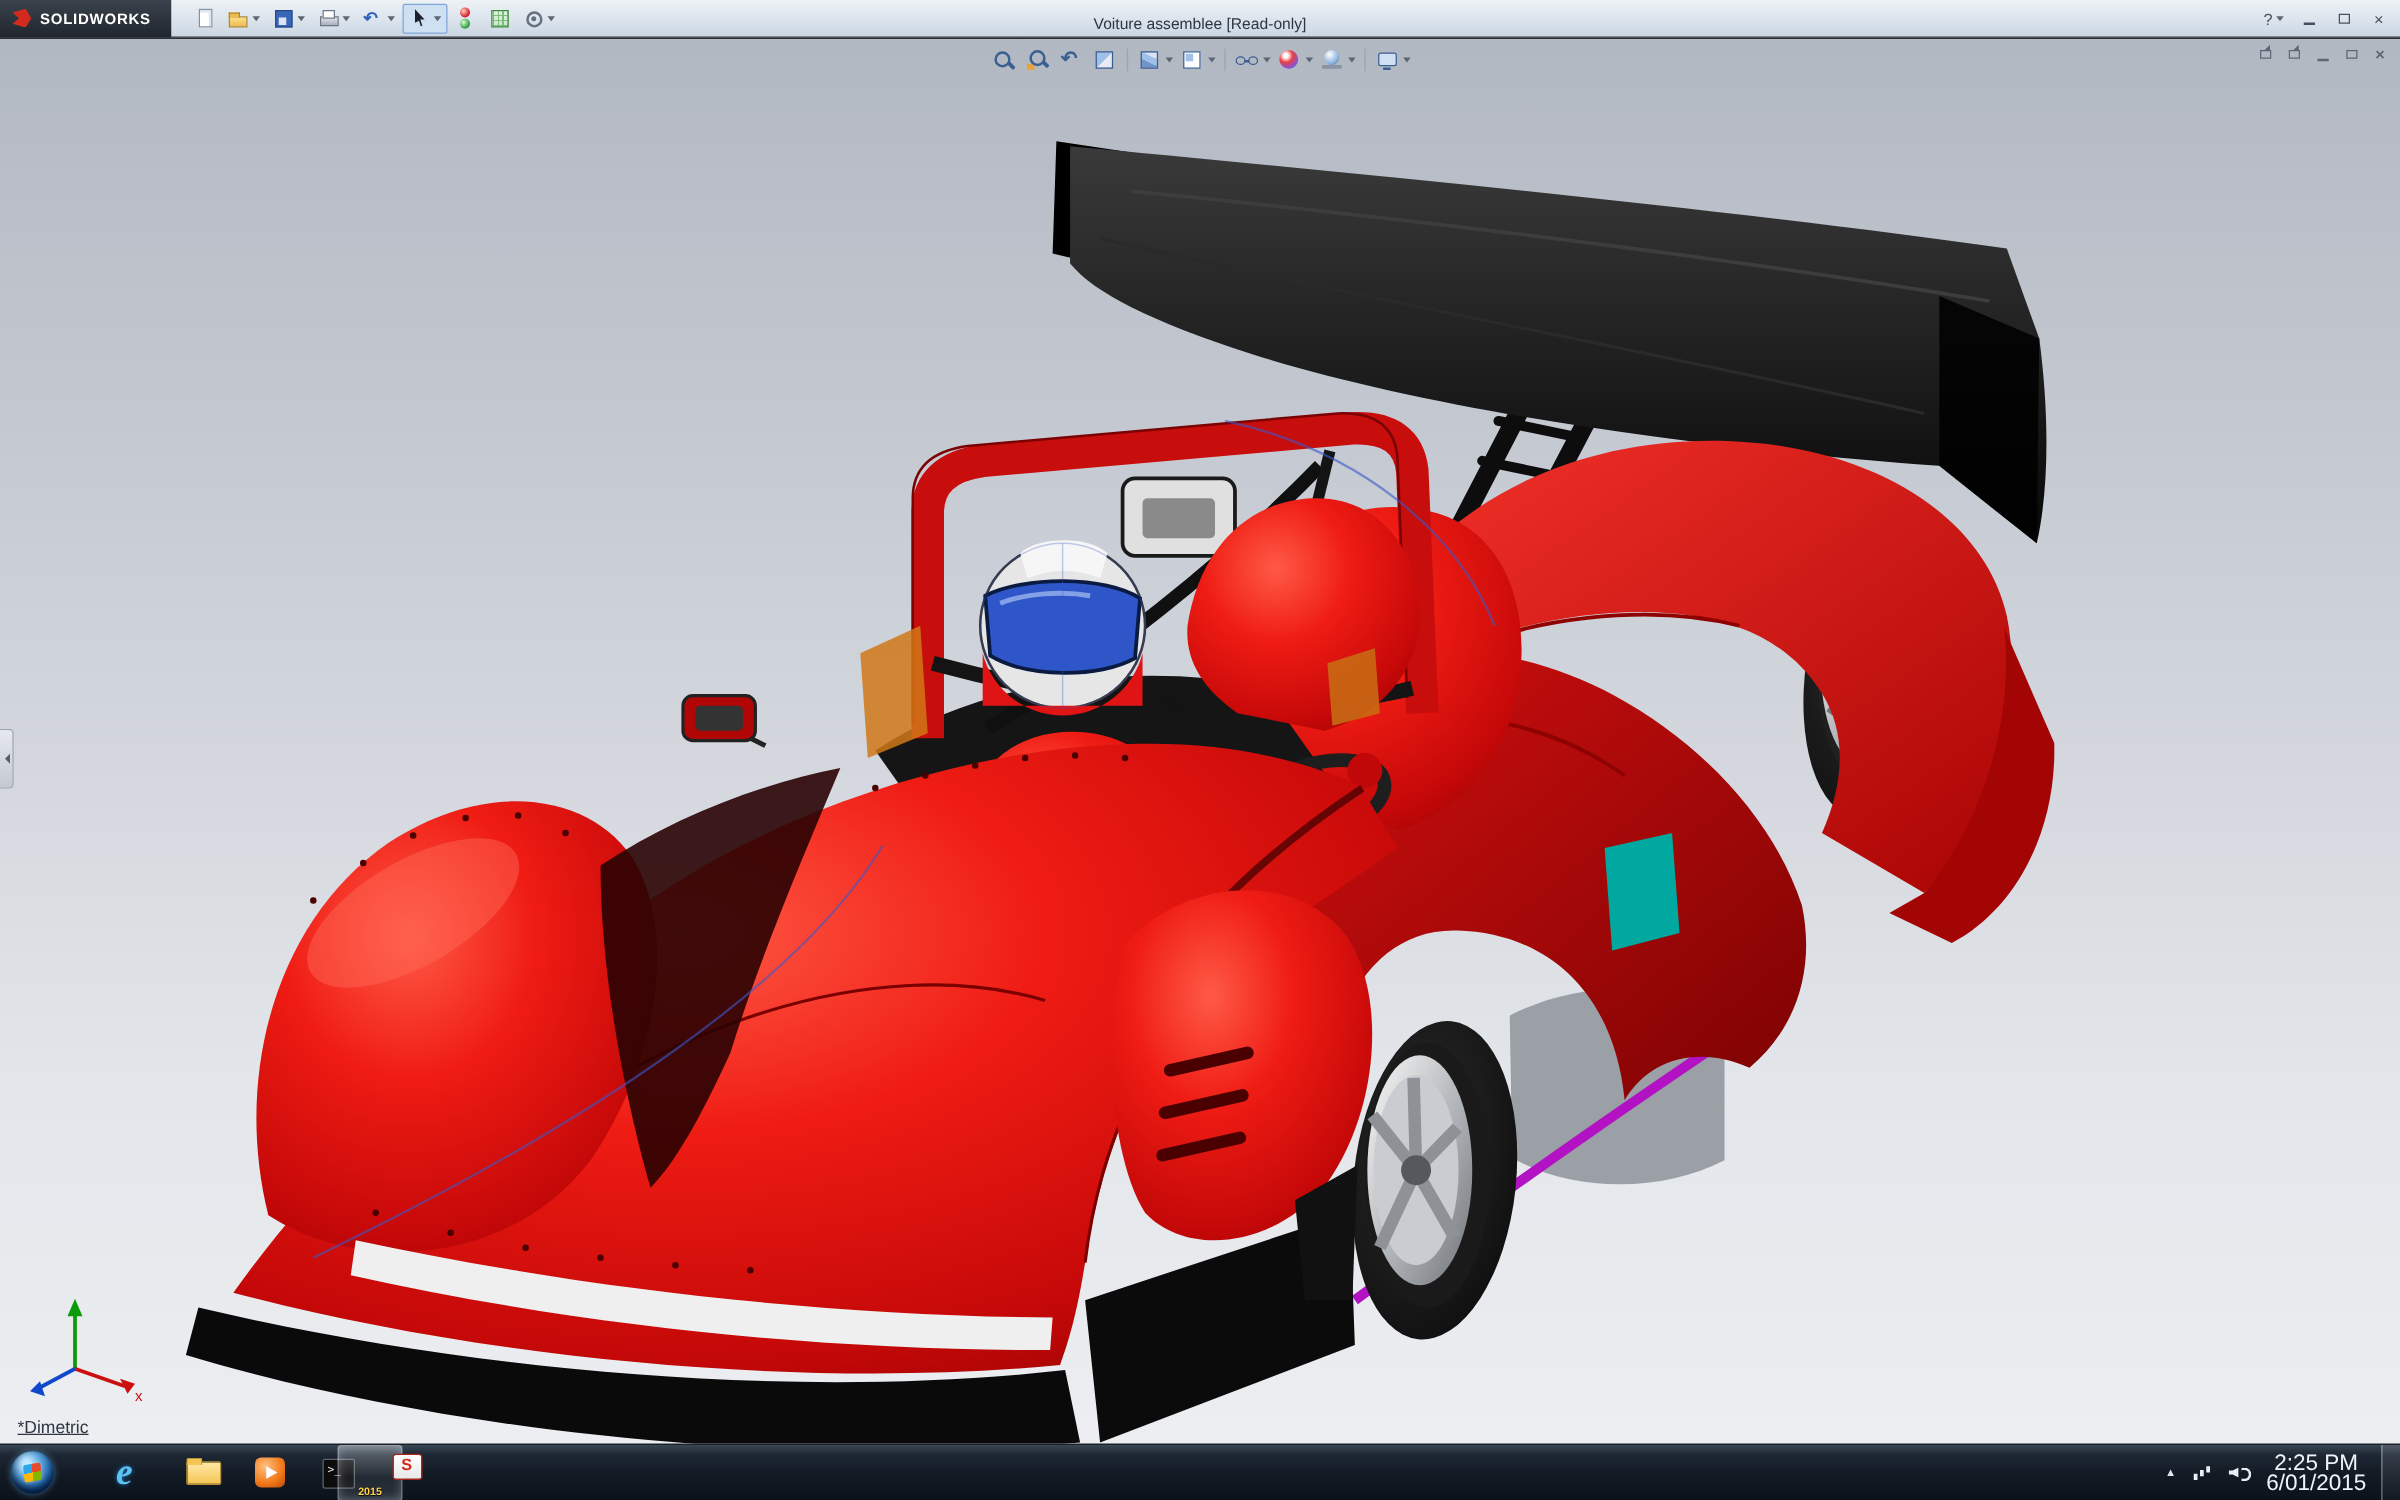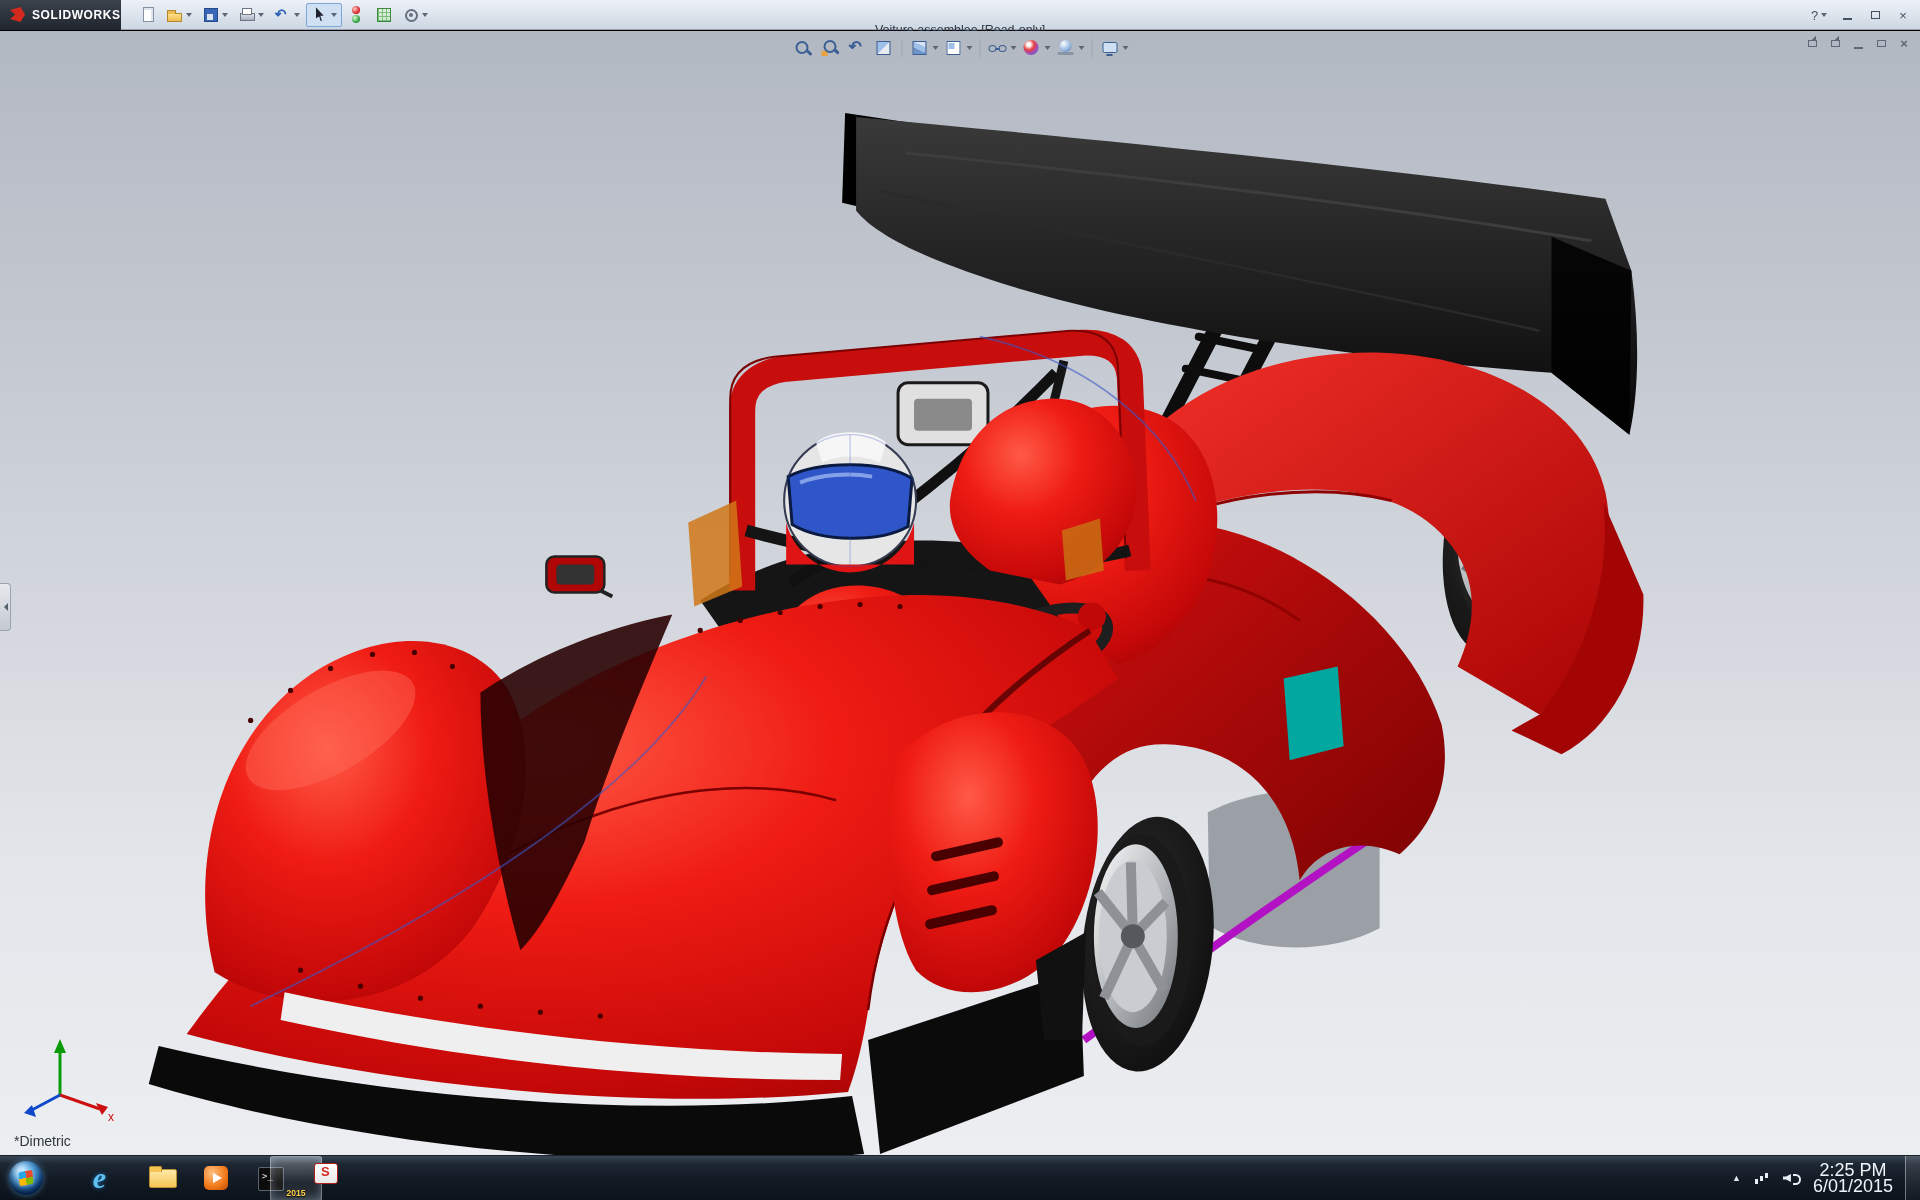--- a/index.html
+++ b/index.html
@@ -6,21 +6,21 @@
   html,body { width:1920px; height:1200px; overflow:hidden; font-family:"Liberation Sans", sans-serif; background:#000; }
 
   
   .titlebar{
     position:absolute; top:0; left:0; width:1920px; height:30px;
     background:linear-gradient(#eef2f7,#ccd7e3);
     border-bottom:1px solid #97a2b1;
     display:flex; align-items:center;
   }
   .logo{ display:flex; align-items:center; gap:7px; background:linear-gradient(#3a424c,#20262e);
-         color:#fff; height:30px; padding:0 0 0 10px; }
+         color:#fff; height:30px; padding:0 16px 0 10px; }
   .logo-mark{ width:15px; height:15px; background:#d42a1e;
               clip-path:polygon(0 20%, 70% 0, 100% 50%, 70% 100%, 0 80%, 35% 50%); }
   .logo-text{ font-size:12px; font-weight:700; letter-spacing:.6px; }
 
   .tb-row{ display:flex; align-items:center; gap:2px; margin-left:14px; }
   .tbtn{ height:24px; display:flex; align-items:center; padding:0 4px; border-radius:2px; cursor:default; }
   .tbtn.active{ background:#cfe0f2; border:1px solid #7da7d9; }
   .dd{ width:0; height:0; border-left:3px solid transparent; border-right:3px solid transparent;
        border-top:4px solid #5c6674; margin-left:3px; }
 
@@ -40,21 +40,21 @@
       background:radial-gradient(circle at 35% 35%, #ffd0c0, #d8202a 65%); }
   .mico-rebuild::after{ left:4px; top:9px; width:8px; height:8px; border-radius:50%;
       background:radial-gradient(circle at 35% 35%, #d8ffd0, #2f9e3f 65%); }
   .mico-file-properties::before{ left:2px; top:2px; width:12px; height:12px; border:1px solid #3c8a3c;
       background-image:repeating-linear-gradient(0deg,#7bbb7b 0 1px,transparent 1px 4px),
                        repeating-linear-gradient(90deg,#7bbb7b 0 1px,transparent 1px 4px),
                        linear-gradient(#dff0df,#cfe8cf); }
   .mico-options::before{ left:3px; top:3px; width:9px; height:9px; border:2px solid #66707e; border-radius:50%; }
   .mico-options::after{ left:7px; top:7px; width:4px; height:4px; background:#66707e; border-radius:50%; }
 
-  .title{ position:absolute; left:50%; transform:translateX(-50%); top:15px; height:30px; line-height:30px;
+  .title{ position:absolute; left:50%; transform:translateX(-50%); top:4px; height:30px; line-height:30px;
           font-size:12.5px; color:#2e3642; white-space:nowrap; }
 
   .winctl{ position:absolute; right:4px; top:0; height:30px; display:flex; align-items:center; gap:2px; }
   .wbtn{ min-width:26px; height:22px; display:flex; align-items:center; justify-content:center;
          color:#46505e; font-size:13px; border-radius:2px; }
   .wbox{ width:9px; height:8px; border:1.5px solid #46505e; }
   .wmin{ width:9px; height:2px; background:#46505e; margin-top:8px; }
 
   
   .viewport{
@@ -97,21 +97,21 @@
 
   
   .docctl{ position:absolute; top:4px; right:6px; display:flex; align-items:center; gap:3px; }
   .dbtn{ width:20px; height:17px; display:flex; align-items:center; justify-content:center; color:#5d6775; }
   .dsq{ width:9px; height:7px; border:1.4px solid #5d6775; position:relative; }
   .dsq.arrow::after{ content:""; position:absolute; right:-3px; top:-4px; border:3px solid transparent; border-top-color:#5d6775; transform:rotate(-45deg); }
   .dmin{ width:9px; height:2px; background:#5d6775; margin-top:9px; }
   .dx{ font-size:13px; font-weight:700; }
 
   
-  .view-label{ position:absolute; left:14px; bottom:6px; font-size:14px; color:#2e3642; }
+  .view-label{ position:absolute; left:14px; bottom:6px; font-size:14px; color:#2e3642;text-decoration:underline; }
   .triad{ position:absolute; left:14px; bottom:26px; }
 
   .edge-tab{ position:absolute; left:0; top:552px; width:11px; height:48px;
              background:linear-gradient(#e6e9ee,#c4cad2); border:1px solid #9aa3ae; border-left:none;
              border-radius:0 4px 4px 0; display:flex; align-items:center; justify-content:center; }
   .edge-tab::before{ content:""; border:4px solid transparent; border-right-color:#55606d; margin-right:2px; }
 
   
   .taskbar{
     position:absolute; left:0; bottom:0; width:1920px; height:45px;

